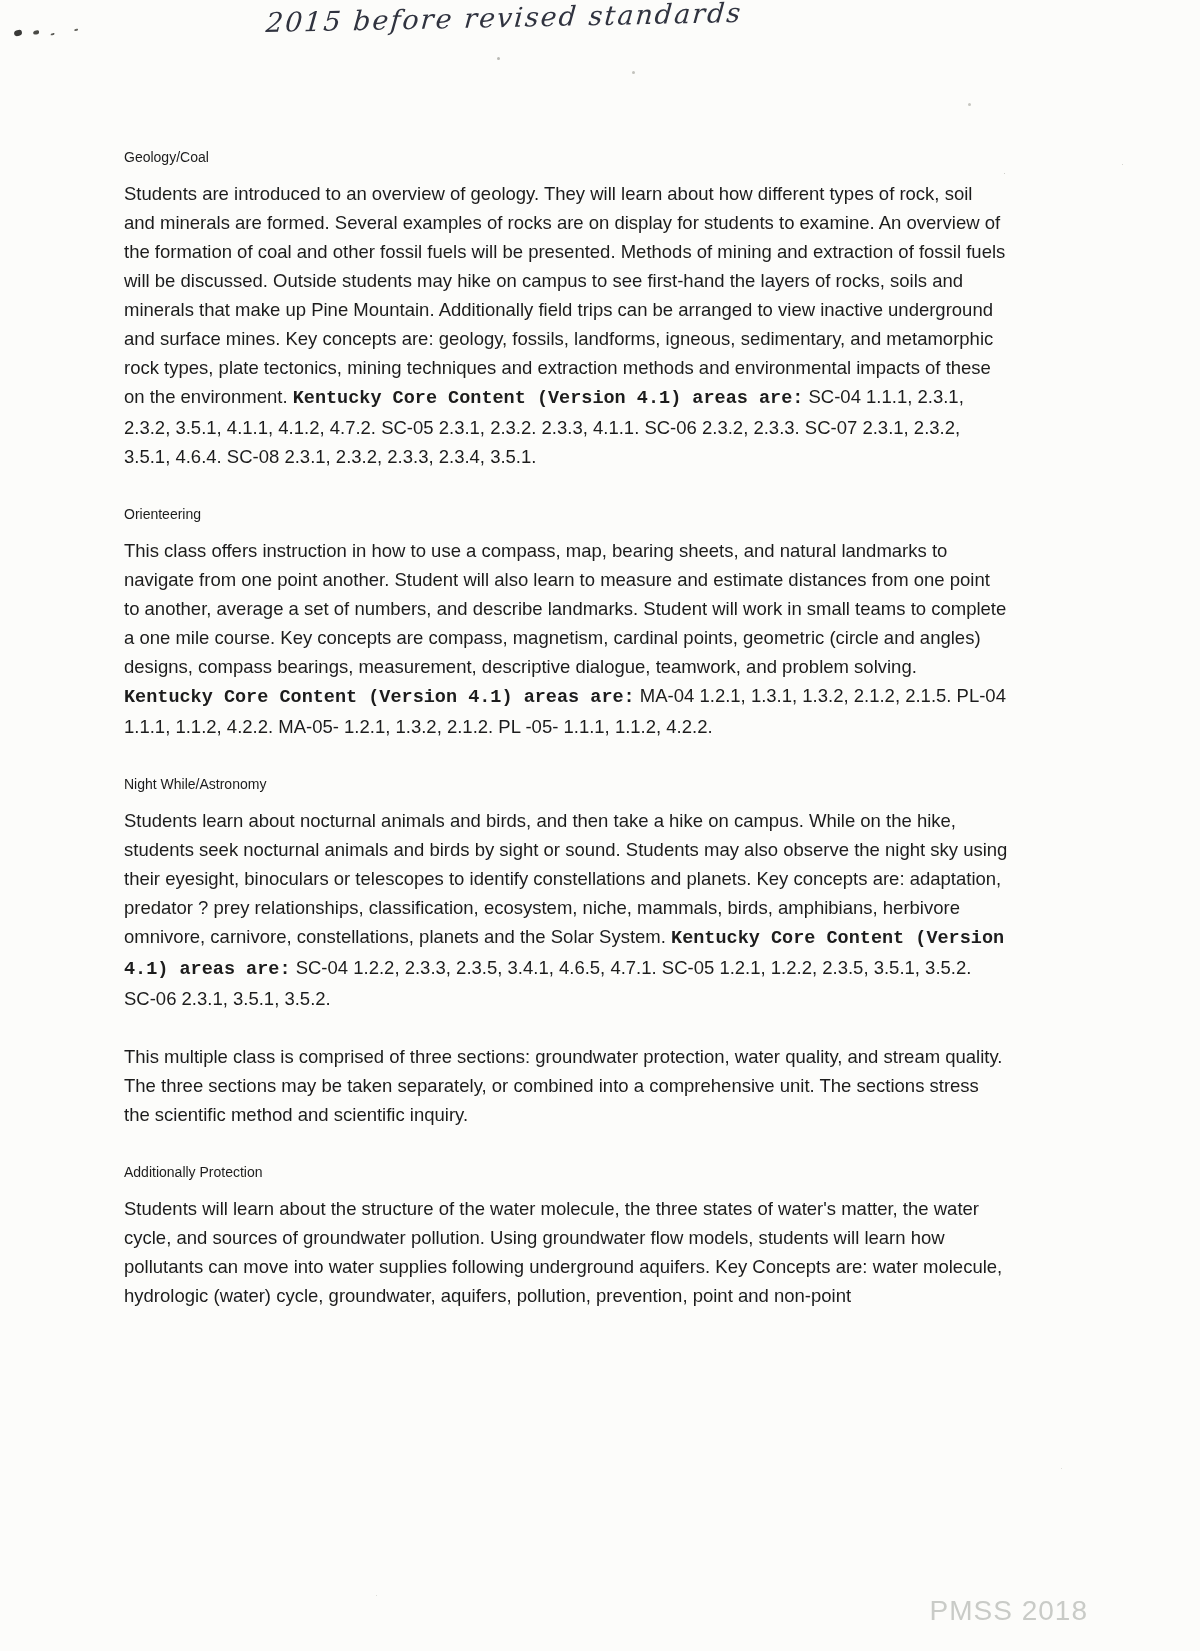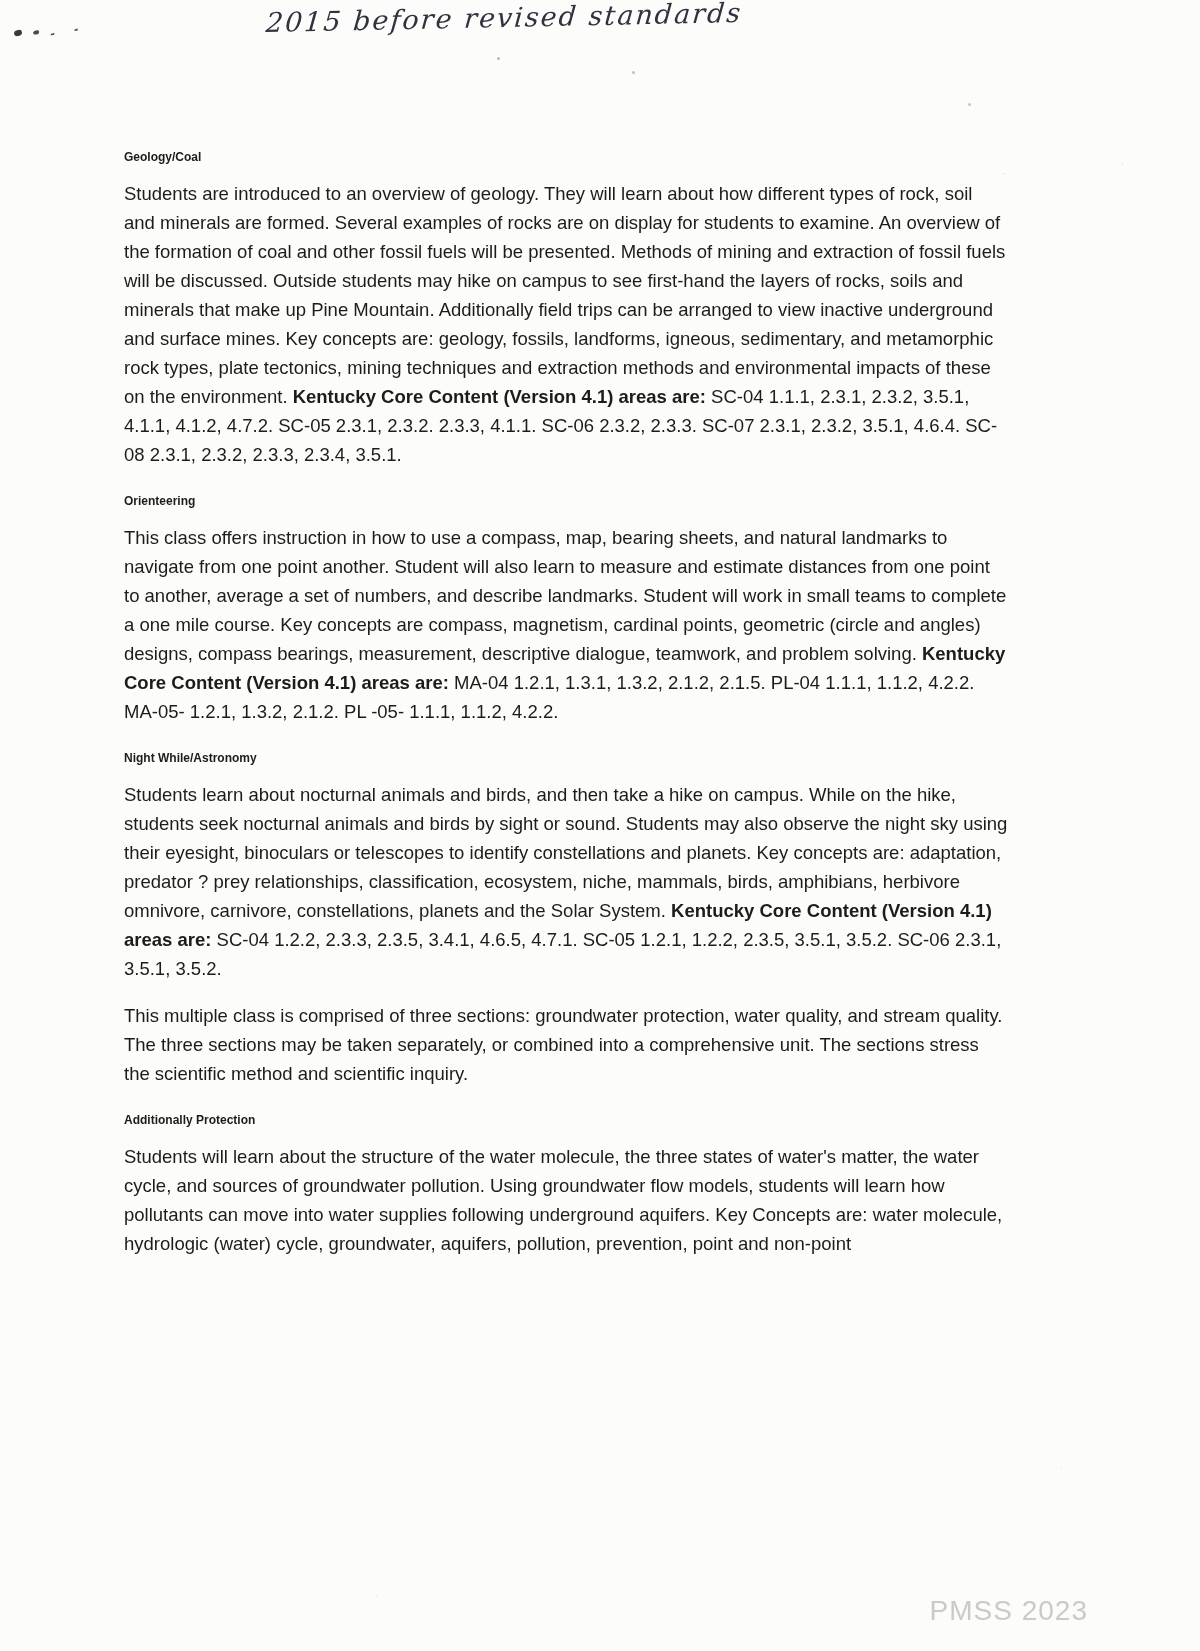--- a/index.html
+++ b/index.html
@@ -56,35 +56,35 @@
                 506px 115px 0 -1px #bfbfb9, 624px 106px 0 -1px #c9c9c3,
                 -122px 1537px 0 -1px #d2d2cc, 563px 1410px 0 -1px #d5d5cf;
   }
   .content {
     position: absolute;
     left: 124px;
     top: 143px;
     width: 884px;
   }
   section { display: block; }
-  section + section { margin-top: 18px; }
+  section + section { margin-top: 29px; }
   .heading {
-    font-size: 12px;
-    font-weight: 700;
+    font-size: 14px;
+    font-weight: 400;
     margin: 0 0 7px 0;
     line-height: 29px;
   }
   .heading.extra-gap { margin-bottom: 30px; }
   .para {
     margin: 0;
     font-size: 18.5px;
     line-height: 29px;
     text-align: left;
   }
-  .para .bold { font-weight: 700; }
+  .para .bold { font-weight: 700; font-family: Liberation Mono, monospace; }
   .watermark {
     position: absolute;
     right: 112px;
     bottom: 24px;
     font-size: 28px;
     color: #c9cbc7;
     letter-spacing: 1px;
   }
 </style>
 </head>
@@ -112,15 +112,15 @@
       </section>
       <section>
         <p class="para"><span class="">This multiple class is comprised of three sections: groundwater protection, water quality, and stream quality. The three sections may be taken separately, or combined into a comprehensive unit. The sections stress the scientific method and scientific inquiry.</span></p>
       </section>
       <section>
         <h2 class="heading">Additionally Protection</h2>
         <p class="para"><span class="">Students will learn about the structure of the water molecule, the three states of water's matter, the water cycle, and sources of groundwater pollution. Using groundwater flow models, students will learn how pollutants can move into water supplies following underground aquifers. Key Concepts are: water molecule, hydrologic (water) cycle, groundwater, aquifers, pollution, prevention, point and non-point</span></p>
       </section>
     </div>
 
-  <div class="watermark">PMSS 2023</div>
+  <div class="watermark">PMSS 2018</div>
 
 </div>
 
 </body></html>

